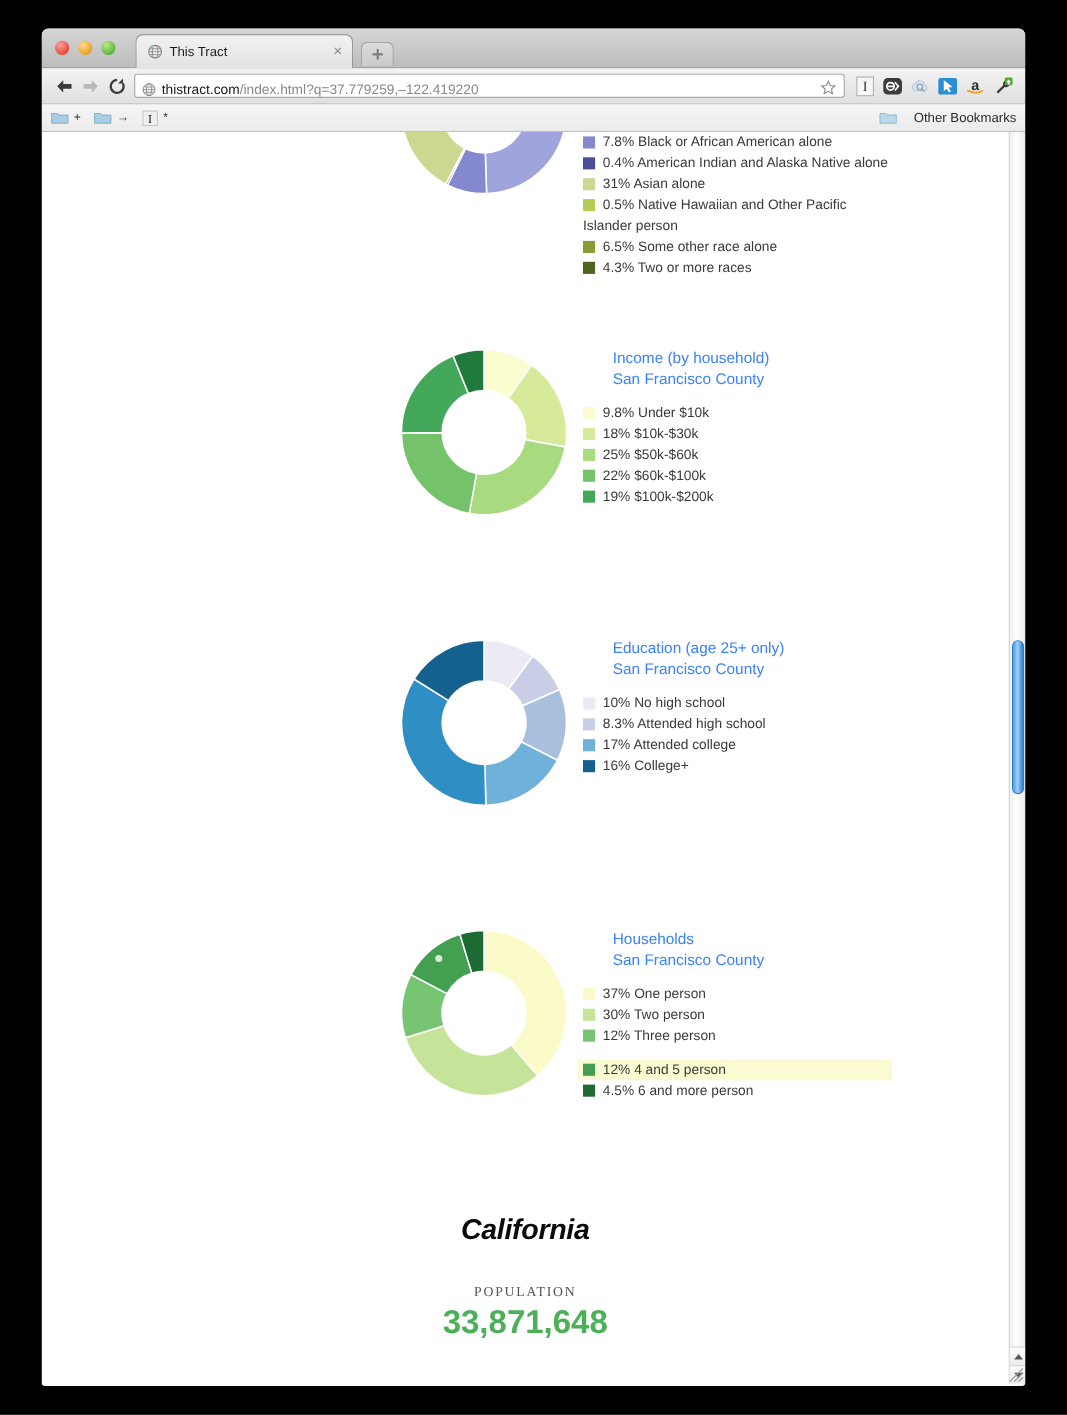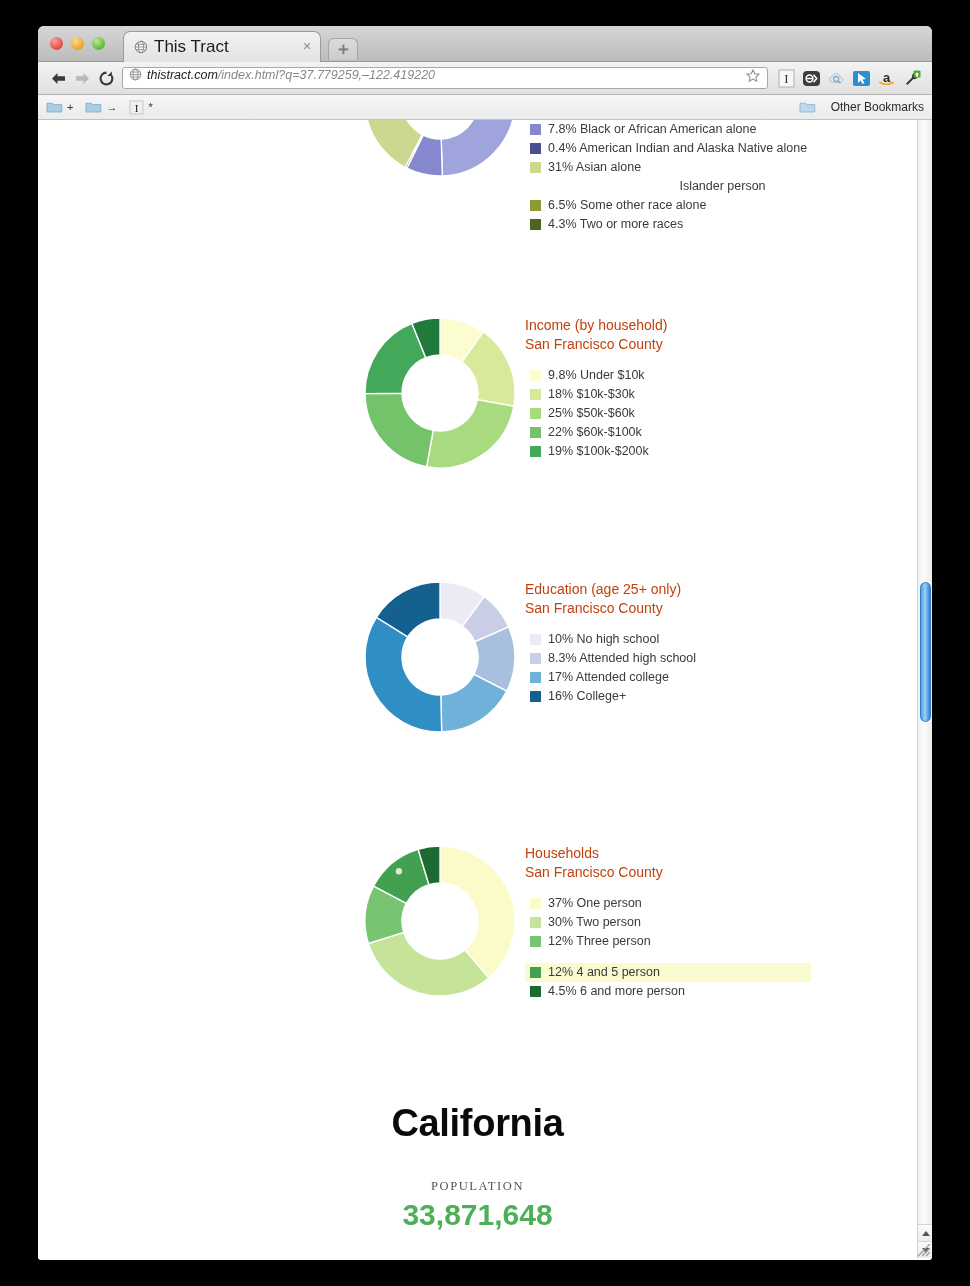--- a/index.html
+++ b/index.html
@@ -36,21 +36,21 @@
   #tab {
     position: absolute; left: 85px; top: 5px;
     width: 198px; height: 31px;
     background: linear-gradient(#f2f2f2, #e3e3e3);
     border: 1px solid #9a9a9a; border-bottom: none;
     border-radius: 7px 7px 0 0;
     display: flex; align-items: center; padding: 0 6px 0 10px;
   }
   #tab .favicon { width: 14px; height: 14px; margin-right: 6px; flex: 0 0 auto; }
   #tab .tablabel {
-    flex: 1 1 auto; font-size: 17px; color: #1c1c1c;
+    flex: 1 1 auto; font-size: 12px; color: #1c1c1c;
     white-space: nowrap; overflow: hidden;
   }
   #tab .tabclose {
     width: 14px; height: 14px; line-height: 13px; text-align: center;
     font-size: 14px; color: #8a8a8a; flex: 0 0 auto;
   }
   #newtab {
     position: absolute; left: 290px; top: 12px;
     width: 30px; height: 22px;
     background: linear-gradient(#dcdcdc, #cbcbcb);
@@ -66,23 +66,22 @@
     border-bottom: 1px solid #b4b4b4;
     display: flex; align-items: center; padding: 0 8px;
   }
   .navbtn {
     width: 24px; height: 24px; flex: 0 0 auto;
     display: flex; align-items: center; justify-content: center;
   }
   #omnibox {
     flex: 1 1 auto; height: 22px; margin: 0 6px 0 4px;
     background: #fff; border: 1px solid #a8a8a8; border-radius: 3px;
-    display: flex; align-items: flex-start; padding: 0 4px;
+    display: flex; align-items: flex-end; padding: 0 4px;
     position: relative;
-    font-style: italic;
   }
   #omnibox .pagefav { width: 13px; height: 13px; margin: 0 5px 0 2px; flex: 0 0 auto; }
   #omnibox .urltext {
     font-size: 12.5px; color: #202020; white-space: nowrap;
     overflow: hidden; flex: 1 1 auto;
   }
   #omnibox .urltext .dim { color: #888; }
   #omnibox .star { width: 16px; height: 16px; flex: 0 0 auto; margin-right: 2px; }
   .extbtn { width: 25px; height: 24px; flex: 0 0 auto; display: flex; align-items: center; justify-content: center; }
 
@@ -108,22 +107,23 @@
   }
   #page {
     position: absolute; left: 0; top: 0;
     width: 879px; height: 100%;
   }
 
   .chart-block { position: absolute; left: 0; width: 879px; }
   .donut { position: absolute; left: 325px; top: 0; }
   .legend-area { position: absolute; left: 487px; top: 0; width: 390px; }
   .chart-title {
-    font-size: 14px; color: #c2410c; line-height: 19px;
+    font-size: 14px; color: #3b82f6; line-height: 19px;
     font-family: "Liberation Sans", sans-serif;
+    margin-left: 32px;
   }
   .legend-list { margin-top: 12px; }
   .legend-row {
     display: flex; align-items: flex-start;
     height: 19px; padding-left: 5px;
     font-size: 12.5px; color: #3a3a3a;
     line-height: 19px;
   }
   .legend-row.highlight { background: #fbfbd2; width: 286px; margin-top: 12px; }
   .swatch {
@@ -132,22 +132,23 @@
   }
   .legend-text { white-space: normal; }
   .legend-cont { width: 100%; padding-left: 0; font-size: 12.5px; color: #3a3a3a; }
 
   
   #state-block {
     position: absolute; left: 0; width: 879px;
     text-align: center;
   }
   #state-name {
-    font-size: 38px; font-weight: bold; color: #0a0a0a;
+    font-size: 26px; font-weight: bold; color: #0a0a0a;
     letter-spacing: -0.3px;
+    font-style: italic;
   }
   #pop-label {
     margin-top: 34px;
     font-family: "Liberation Serif", serif;
     font-size: 12.5px; color: #555;
     letter-spacing: 1.6px;
     font-variant: small-caps;
     text-transform: uppercase;
   }
   #pop-value {
@@ -320,33 +321,37 @@
         <div class="chart-block" style="top: -96px; height: 230px;">
           <svg width="154" height="154" viewBox="0 0 154 154" class="donut" style="top: 0px;">
             <path d="M77 2A75 75 0 0 1 79.35580693085961 151.9629920274299L78.19360884496888 114.9812492938978A38 38 0 0 0 77 39Z" fill="#9fa4dd" stroke="#fff" stroke-width="1.4"></path>
             <path d="M79.35580693085961 151.9629920274299A75 75 0 0 1 43.79313267208237 144.2480777588927L60.175187220521735 111.07235939783897A38 38 0 0 0 78.19360884496888 114.9812492938978Z" fill="#8489cf" stroke="#fff" stroke-width="1.4"></path>
             <path d="M43.79313267208237 144.2480777588927A75 75 0 0 1 42.113669144190595 143.39234834993414L59.32425903305657 110.6387898306333A38 38 0 0 0 60.175187220521735 111.07235939783897Z" fill="#4a4f93" stroke="#fff" stroke-width="1.4"></path>
             <path d="M42.113669144190595 143.39234834993414A75 75 0 0 1 28.112470602434065 20.12285635334588L52.23031843856659 48.18224721902858A38 38 0 0 0 59.32425903305657 110.6387898306333Z" fill="#ccd88f" stroke="#fff" stroke-width="1.4"></path>
             <path d="M28.112470602434065 20.12285635334588A75 75 0 0 1 29.92314790319748 18.615327382473232L53.147728270953394 47.418432540453104A38 38 0 0 0 52.23031843856659 48.18224721902858Z" fill="#b5cc55" stroke="#fff" stroke-width="1.4"></path>
             <path d="M29.92314790319748 18.615327382473232A75 75 0 0 1 56.98235080097187 4.720724128249259L66.85772440582575 40.378500224979625A38 38 0 0 0 53.147728270953394 47.418432540453104Z" fill="#8a9b33" stroke="#fff" stroke-width="1.4"></path>
             <path d="M56.98235080097187 4.720724128249259A75 75 0 0 1 76.99999999999999 2L76.99999999999999 39A38 38 0 0 0 66.85772440582575 40.378500224979625Z" fill="#4f6420" stroke="#fff" stroke-width="1.4"></path>
           </svg>
-          <div class="legend-area" style="top: 96px; text-align: center;">
+          <div class="legend-area" style="top: 96px;">
             <div class="legend-list" style="margin-top: 0px;">
               <div class="legend-row">
                 <span class="swatch" style="background: rgb(132, 137, 207);"></span>
                 <span class="legend-text">7.8% Black or African American alone</span>
               </div>
               <div class="legend-row">
                 <span class="swatch" style="background: rgb(74, 79, 147);"></span>
                 <span class="legend-text">0.4% American Indian and Alaska Native alone</span>
               </div>
               <div class="legend-row">
                 <span class="swatch" style="background: rgb(204, 216, 143);"></span>
                 <span class="legend-text">31% Asian alone</span>
+              </div>
+              <div class="legend-row">
+                <span class="swatch" style="background: rgb(181, 204, 85);"></span>
+                <span class="legend-text">0.5% Native Hawaiian and Other Pacific</span>
               </div>
               <div class="legend-row">
                 <span class="legend-cont">Islander person</span>
               </div>
               <div class="legend-row">
                 <span class="swatch" style="background: rgb(138, 155, 51);"></span>
                 <span class="legend-text">6.5% Some other race alone</span>
               </div>
               <div class="legend-row">
                 <span class="swatch" style="background: rgb(79, 100, 32);"></span>

